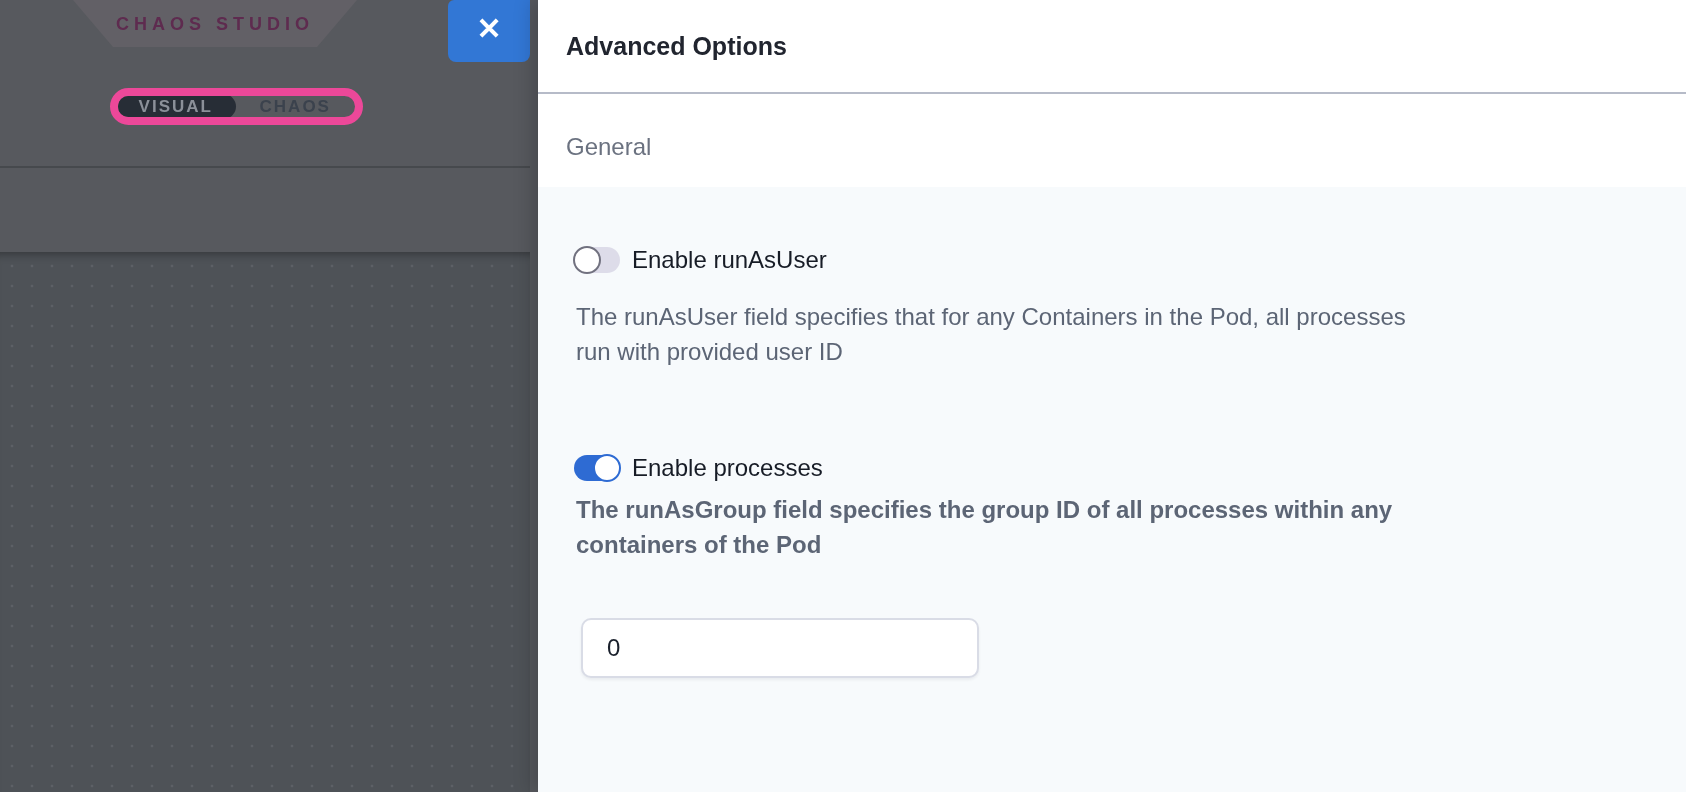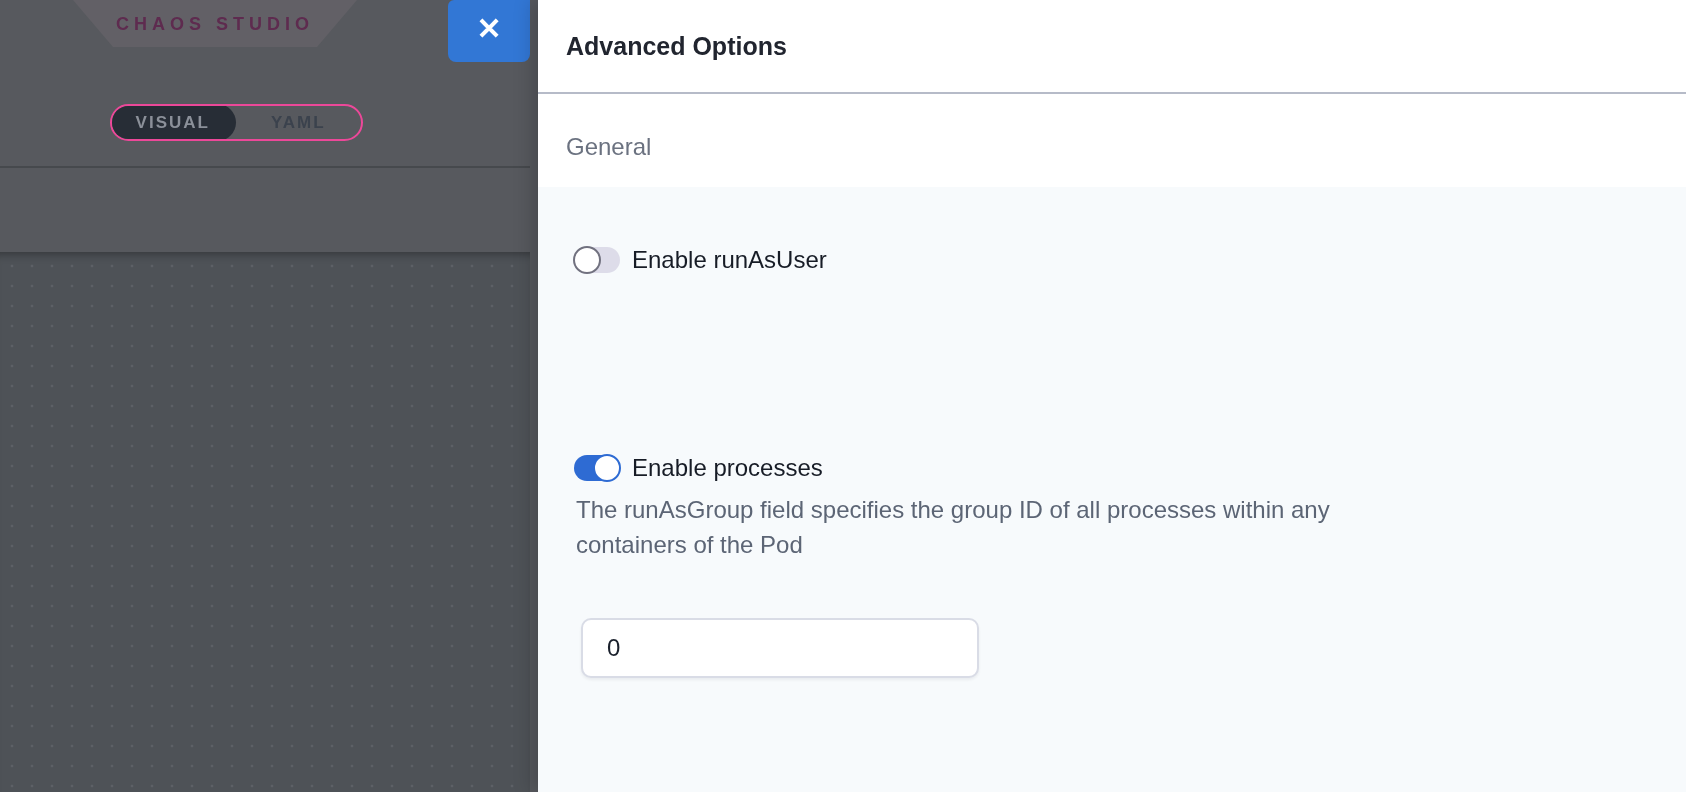--- a/index.html
+++ b/index.html
@@ -24,22 +24,22 @@
     position: absolute; left: 73px; top: 0; width: 284px; height: 47px;
     background: #626066;
     clip-path: polygon(0 0, 100% 0, calc(100% - 40px) 100%, 40px 100%);
     display: flex; align-items: center; justify-content: center;
   }
   .brand-banner span {
     font-size: 18px; font-weight: 800; letter-spacing: 5px;
     color: #5e2b4f; padding-top: 2px;
   }
   .view-toggle {
-    position: absolute; left: 110px; top: 104px; width: 253px; height: 37px;
-    border: 2px solid #ec4899; border-radius: 999px;
+    position: absolute; left: 110px; top: 88px; width: 253px; height: 37px;
+    border: 8px solid #ec4899; border-radius: 999px;
     display: flex; align-items: stretch; overflow: hidden;
   }
   .view-seg {
     flex: 1; display: flex; align-items: center; justify-content: center;
     font-size: 17px; font-weight: 700; letter-spacing: 2px;
   }
   .view-seg.active {
     background: #272d36; color: #8b9099; border-radius: 999px;
     margin: -2px 0 -2px -2px;
   }
@@ -126,21 +126,21 @@
     border-radius: 50%; background: #ffffff; border: 2px solid #2e6bd3;
   }
   .toggle-label { font-size: 24px; color: #171c26; }
 
   .field-desc {
     position: absolute; left: 38px; width: 1060px;
     font-size: 24px; line-height: 35px; color: #5c6575;
     white-space: pre-line;
   }
   .field-desc.desc-user  { top: 112px; }
-  .field-desc.desc-group { top: 305px; }
+  .field-desc.desc-group { top: 305px; font-weight: bold; }
 
   .group-input {
     position: absolute; left: 43px; top: 431px; width: 398px; height: 60px;
     background: #ffffff; border: 2px solid #d9dce6; border-radius: 10px;
     box-shadow: 0 2px 3px rgba(16,24,40,0.06);
     font-family: "Liberation Sans", "DejaVu Sans", sans-serif;
     font-size: 24px; color: #1a202c; padding: 0 0 0 24px; outline: none;
   }
 </style>
 </head>
@@ -149,21 +149,21 @@
 <div class="page-left">
   <div class="page-header">
     <div class="brand-banner">
       <span>CHAOS STUDIO</span>
     </div>
     <div class="view-toggle">
       <div class="view-seg active">
         <span>VISUAL</span>
       </div>
       <div class="view-seg inactive">
-        <span>YAML</span>
+        <span>CHAOS</span>
       </div>
     </div>
   </div>
   <div class="page-toolbar"></div>
   <div class="page-canvas"></div>
 </div>
 
 <button class="close-btn">
   <span>✕</span>
 </button>
@@ -180,20 +180,22 @@
 
   <div class="drawer-content">
 
     <div class="toggle-row row-user">
       <div class="switch off">
         <div class="knob"></div>
       </div>
       <span class="toggle-label">Enable runAsUser</span>
     </div>
 
+    <div class="field-desc desc-user">The runAsUser field specifies that for any Containers in the Pod, all processes
+run with provided user ID</div>
 
     <div class="toggle-row row-group">
       <div class="switch on">
         <div class="knob"></div>
       </div>
       <span class="toggle-label">Enable processes</span>
     </div>
 
     <div class="field-desc desc-group">The runAsGroup field specifies the group ID of all processes within any
 containers of the Pod</div>

